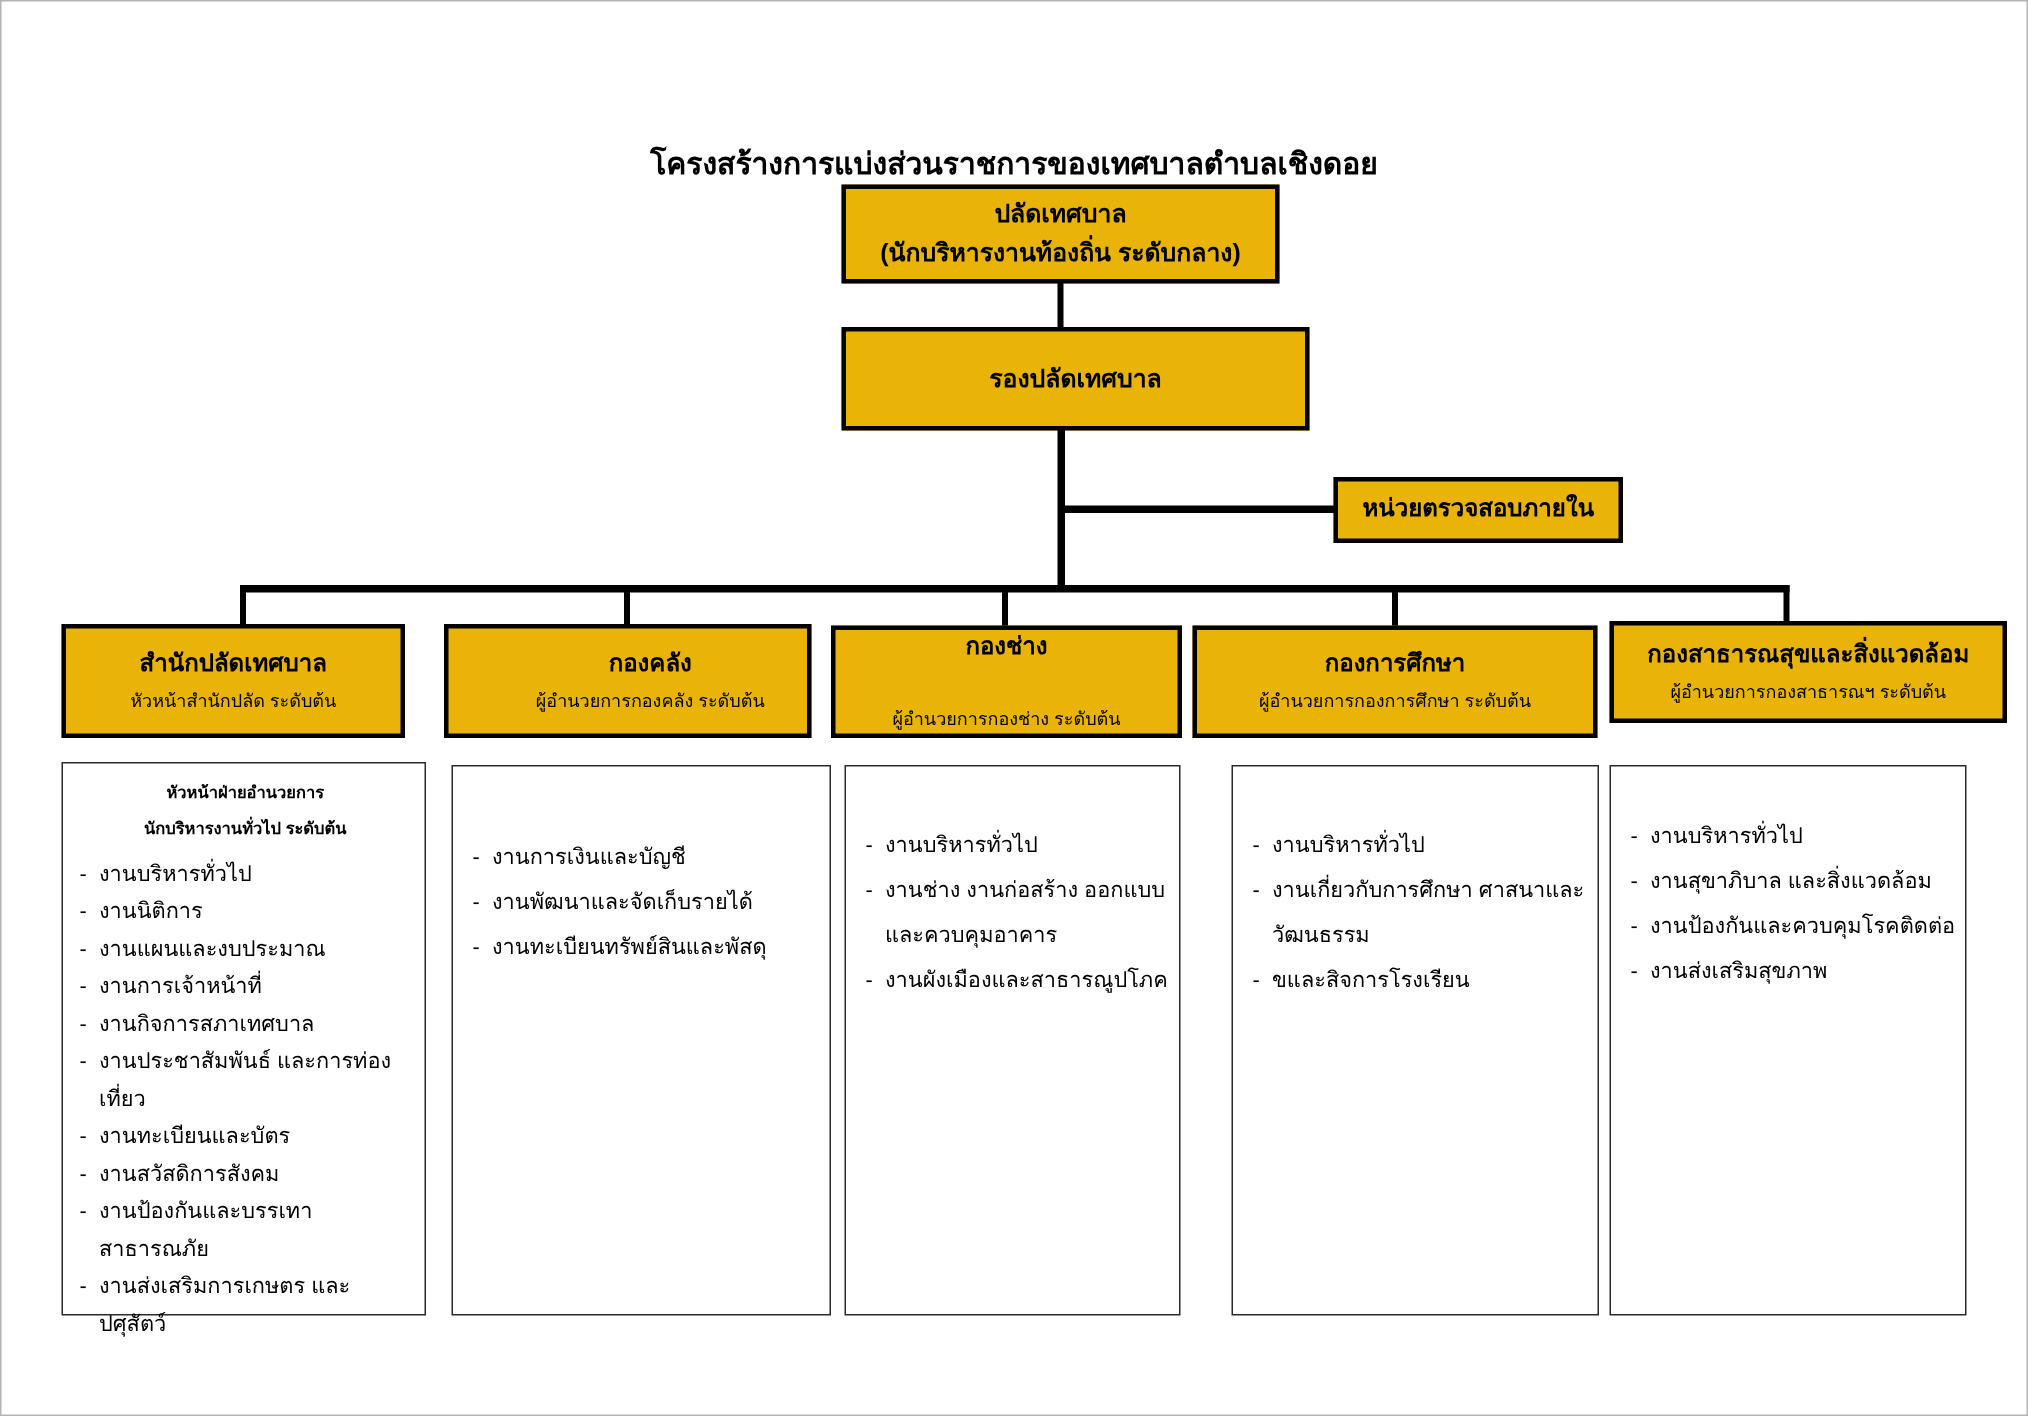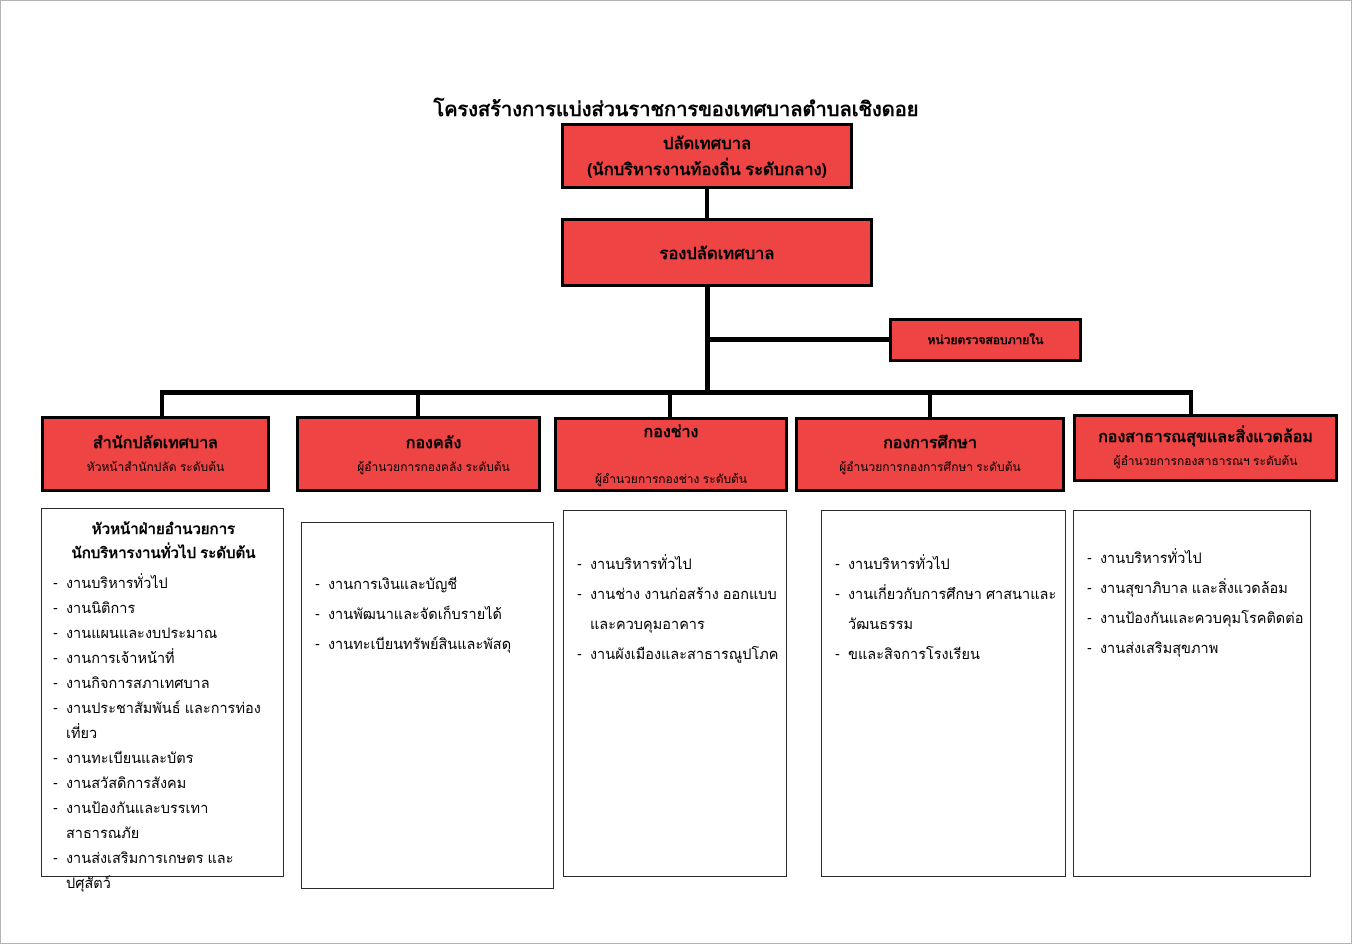--- a/index.html
+++ b/index.html
@@ -22,34 +22,34 @@
     width: 100%;
     text-align: center;
     font-size: 20px;
     font-weight: bold;
     margin-top: 36px;
   }
 
   .box {
     position: absolute;
     border: 3px solid #000;
-    background: #ef4444;
+    background: #eab308;
     display: flex;
     flex-direction: column;
     align-items: center;
     justify-content: center;
     text-align: center;
   }
 
   .org-line { font-size: 16.5px; font-weight: bold; line-height: 26px; white-space: nowrap; }
 
   .clerk-box  { left: 560px; top: 122px; width: 292px; height: 66px; }
   .deputy-box { left: 560px; top: 217px; width: 312px; height: 69px; }
   .audit-box  { left: 888px; top: 317px; width: 193px; height: 44px; }
-  .audit-box .org-line { font-size: 12px; }
+  .audit-box .org-line { font-size: 16px; }
 
   .connector { position: absolute; background: #000; }
   .v1     { left: 704px; top: 186px; width: 4px;  height: 33px; }
   .v2     { left: 704px; top: 283px; width: 5px;  height: 110px; }
   .branch { left: 706px; top: 336px; width: 184px; height: 5px; }
   .hdist  { left: 159px; top: 389px; width: 1033px; height: 5px; }
   .drop   { top: 389px;  width: 4px; height: 29px; }
   .d1 { left: 159px; }  .d2 { left: 415px; }  .d3 { left: 667px; }
   .d4 { left: 927px; }  .d5 { left: 1188px; }
 
@@ -63,29 +63,29 @@
   .hb4 { left: 794px;  top: 416px; width: 270px; height: 75px; }
   .hb5 { left: 1072px; top: 413px; width: 265px; height: 68px; }
 
   .list-box {
     position: absolute;
     border: 1px solid #2a2a2a;
     background: #fff;
     font-size: 14.5px;
   }
   .lb1 { left: 40px;   top: 507px; width: 243px; height: 369px; padding: 8px 6px 0 8px; }
-  .lb2 { left: 300px;  top: 521px; width: 253px; height: 367px; padding: 46px 8px 0 10px; }
+  .lb2 { left: 300px;  top: 509px; width: 253px; height: 367px; padding: 46px 8px 0 10px; }
   .lb3 { left: 562px;  top: 509px; width: 224px; height: 367px; padding: 38px 6px 0 10px; }
   .lb4 { left: 820px;  top: 509px; width: 245px; height: 367px; padding: 38px 6px 0 10px; }
   .lb5 { left: 1072px; top: 509px; width: 238px; height: 367px; padding: 32px 6px 0 10px; }
 
   .section-head {
     font-weight: bold;
     text-align: center;
-    font-size: 15px;
+    font-size: 11px;
     line-height: 24px;
   }
   .lb1 .items { margin-top: 6px; }
 
   .list-item {
     position: relative;
     padding-left: 16px;
     line-height: 30px;
   }
   .list-item::before { content: "-"; position: absolute; left: 3px; }

